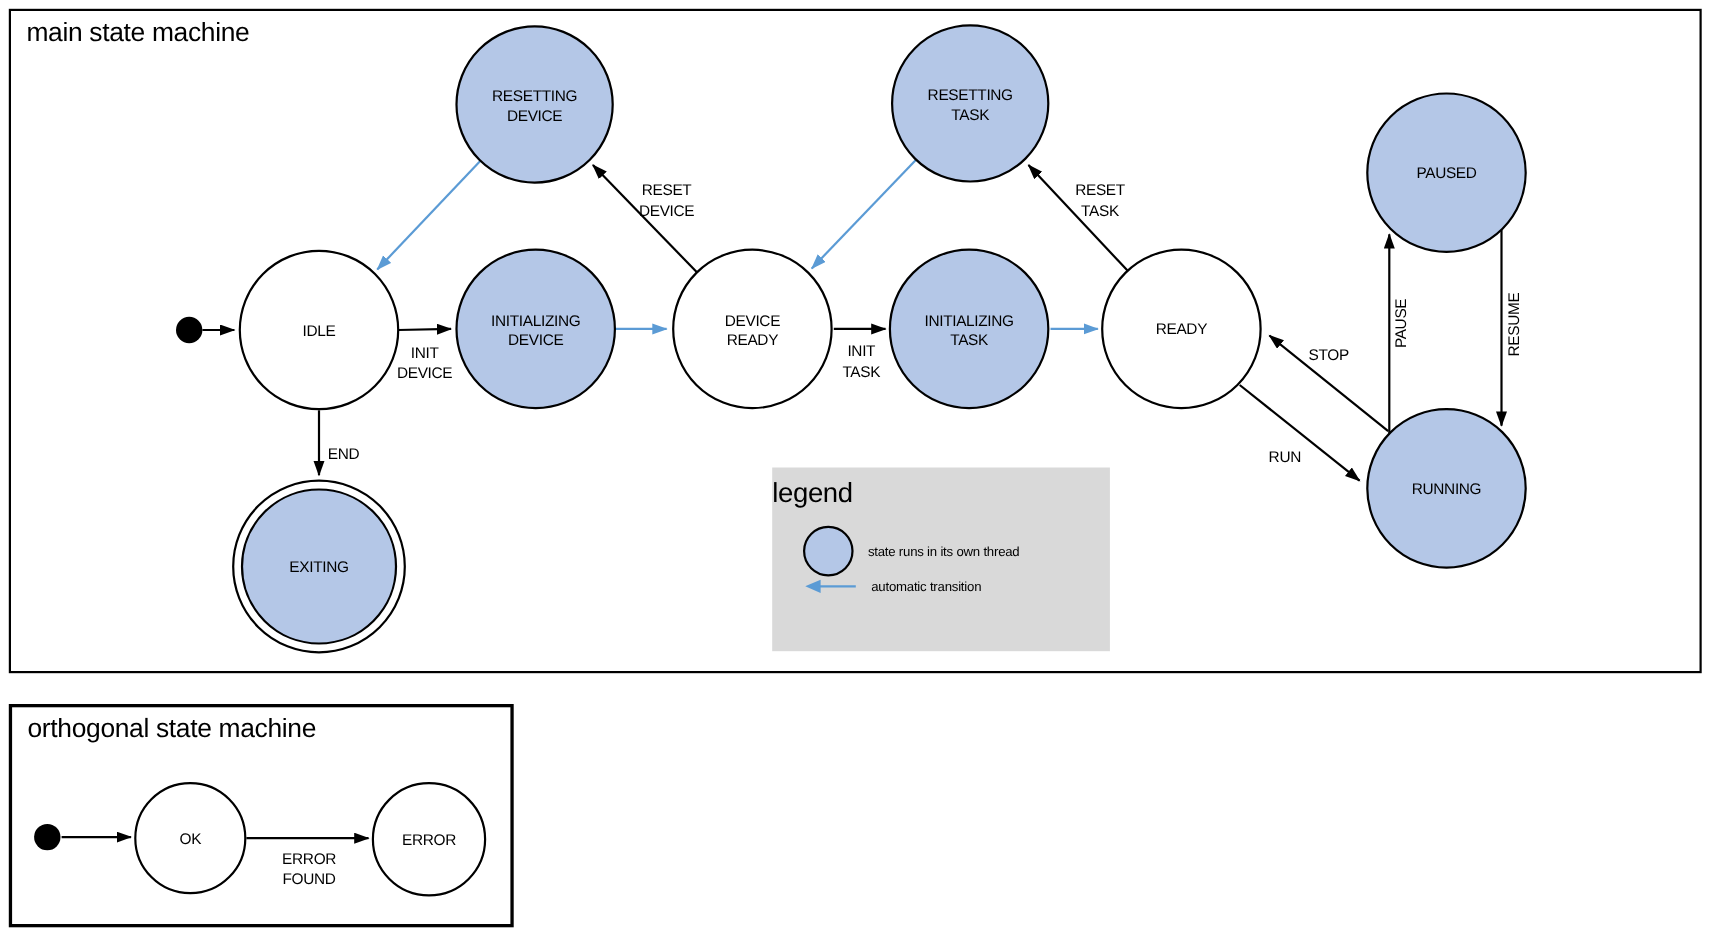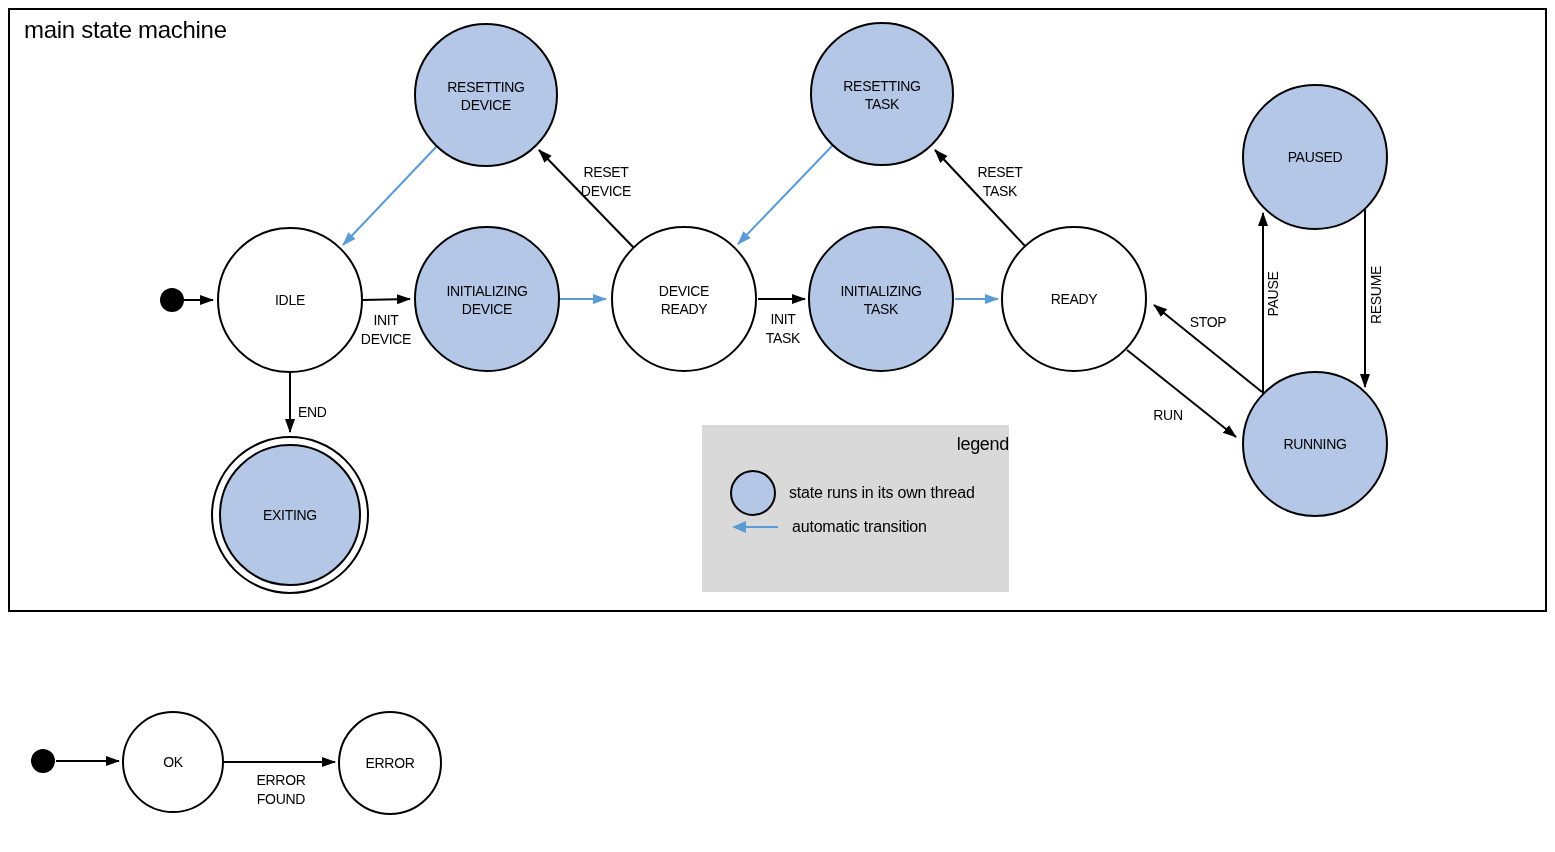--- a/index.html
+++ b/index.html
@@ -51,56 +51,59 @@
   }
   #legend-box {
     position: absolute;
     left: 702px; top: 425px;
     width: 307px; height: 167px;
     background: #d9d9d9;
     box-sizing: border-box;
   }
   #legend-title {
     display: block;
-    text-align: right;
-    font-size: 18px;
+    text-align: left;
+    font-size: 25px;
     padding-top: 9px;
     letter-spacing: -0.3px;
   }
   .legend-row {
     display: flex;
     align-items: center;
   }
   #legend-row-thread { margin-top: 15px; padding-left: 28px; }
   #legend-row-auto   { margin-top: 2px; padding-left: 30px; }
   .legend-circle-icon {
     width: 46px; height: 46px;
     border-radius: 50%;
     background: #b4c7e7;
     border: 2px solid #000;
     box-sizing: border-box;
     flex: 0 0 auto;
   }
   .legend-text {
-    font-size: 16px;
+    font-size: 12px;
     margin-left: 13px;
     letter-spacing: -0.2px;
     white-space: nowrap;
   }
   .legend-arrow-icon { flex: 0 0 auto; }
 </style>
 </head>
 <body>
 
 <div id="canvas">
 
   <div id="main-box" class="machine-box">
     <span class="box-title">main state machine</span>
   </div>
 
+  <div id="ortho-box" class="machine-box">
+    <span class="box-title">orthogonal state machine</span>
+  </div>
 
   <div id="legend-box">
     <span id="legend-title">legend</span>
     <div id="legend-row-thread" class="legend-row">
       <div class="legend-circle-icon"></div>
       <span class="legend-text">state runs in its own thread</span>
     </div>
     <div id="legend-row-auto" class="legend-row">
       <svg class="legend-arrow-icon" width="47" height="14" viewBox="0 0 47 14">
         <line x1="10" y1="7" x2="46" y2="7" stroke="#5b9bd5" stroke-width="2"></line>

